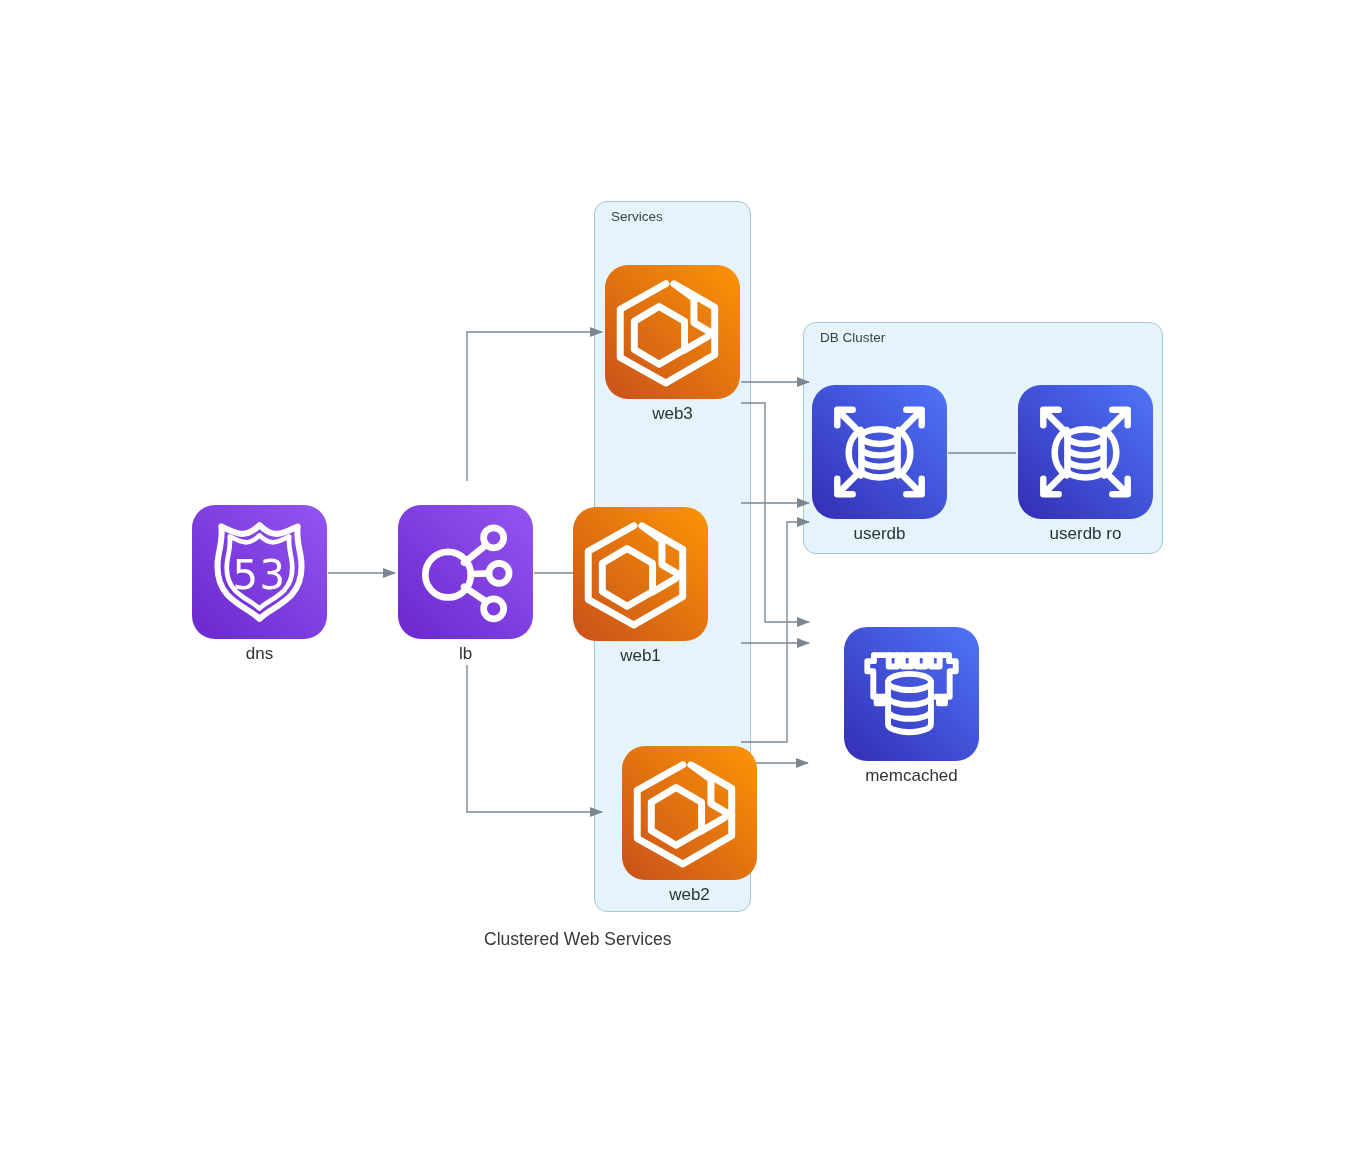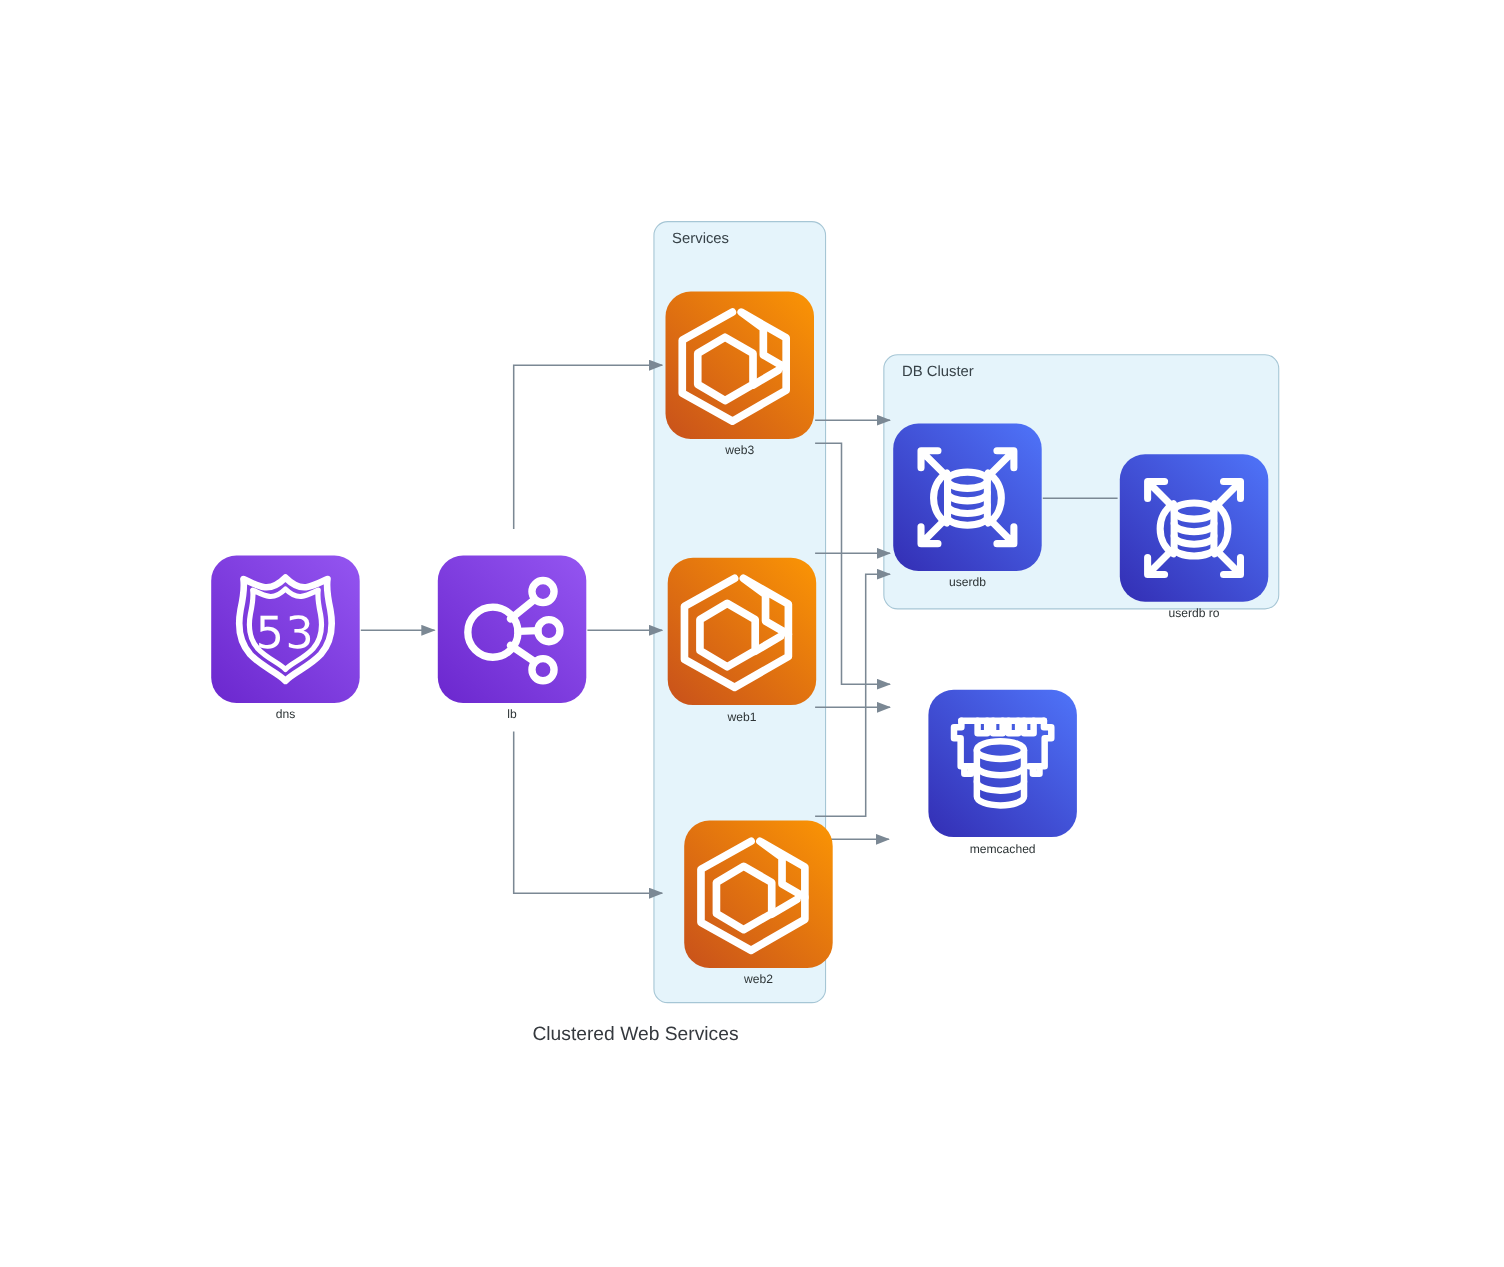--- a/index.html
+++ b/index.html
@@ -16,29 +16,29 @@
   #edge-layer{position:absolute;left:0;top:0;width:1367px;height:1152px;pointer-events:none;}
   #edge-layer path.edge{fill:none;stroke-width:1.4px;}
 
   
   .node{position:absolute;width:135px;}
   .tile{width:135px;height:134px;border-radius:23px;display:flex;align-items:center;justify-content:center;}
   .tile svg{width:135px;height:134px;display:block;stroke:#fff;fill:none;stroke-linecap:round;stroke-linejoin:round;}
   .grad-purple{background:linear-gradient(45deg,#6B27CE 0%,#9455F1 100%);}
   .grad-orange{background:linear-gradient(45deg,#C8511B 0%,#FB9504 100%);}
   .grad-blue{background:linear-gradient(45deg,#332EB4 0%,#4F74F9 100%);}
-  .nlabel{margin-top:5px;width:135px;text-align:center;font-size:11px;color:#2D3436;}
+  .nlabel{margin-top:5px;width:135px;text-align:center;font-size:17px;color:#2D3436;}
 
   .n-dns{left:192px;top:505px;}
   .n-lb{left:398px;top:505px;}
   .n-web3{left:605px;top:265px;}
-  .n-web1{left:607px;top:507px;}
+  .n-web1{left:573px;top:507px;}
   .n-web2{left:622px;top:746px;}
   .n-userdb{left:812px;top:385px;}
-  .n-userdbro{left:1018px;top:385px;margin-top:28px;}
+  .n-userdbro{left:1018px;top:385px;}
   .n-memcached{left:812px;top:627px;padding-left:32px;}
 
   .sw-shield{stroke-width:4.5;}
   .sw-elb{stroke-width:5;}
   .sw-ecs{stroke-width:5.2;}
   .sw-db{stroke-width:4.8;}
   .sw-cache{stroke-width:4.4;}
   .shield-num{stroke:none;fill:#fff;font-family:"DejaVu Sans",sans-serif;font-size:30px;font-weight:500;letter-spacing:1px;}
 
   

